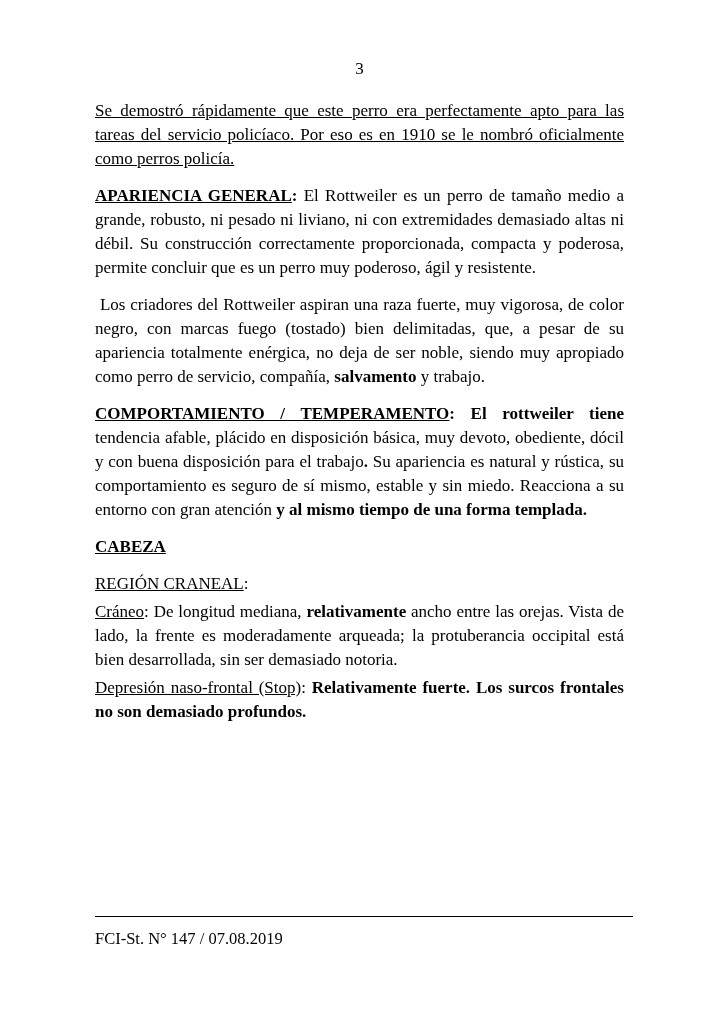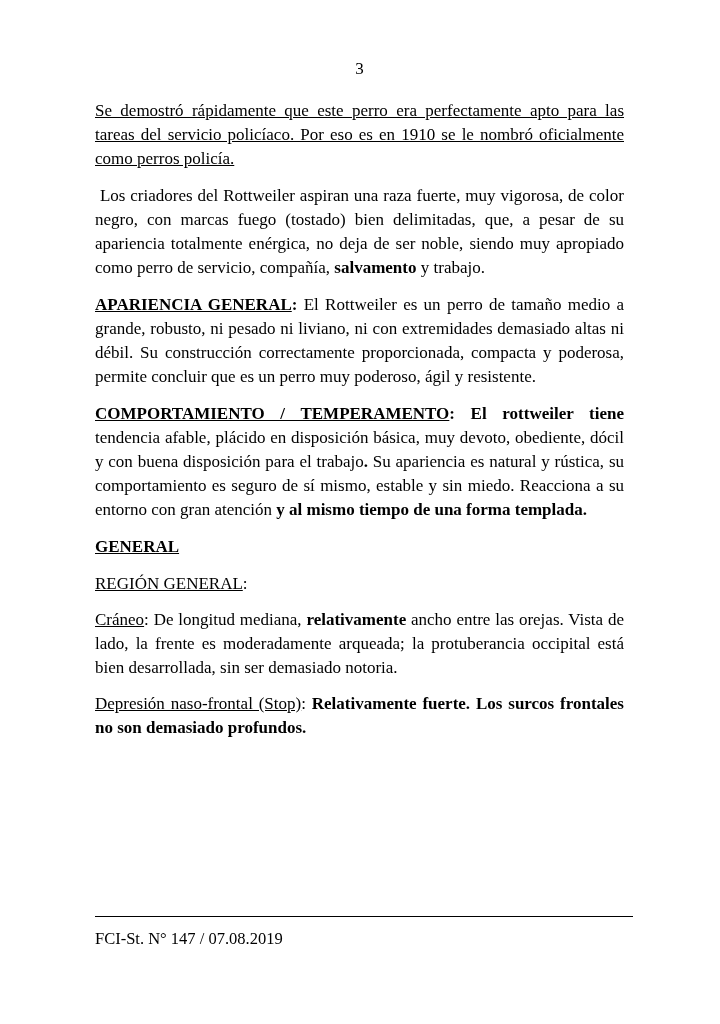--- a/index.html
+++ b/index.html
@@ -34,21 +34,21 @@
     text-align: justify;
   }
   .para {
     margin: 13px 0 0 0;
   }
   .para:first-child {
     margin-top: 0;
     text-decoration: underline;
   }
   .para.tight {
-    margin-top: 12px;
+    margin-top: 4px;
   }
   .b { font-weight: bold; }
   .u { text-decoration: underline; }
   .footer {
     position: absolute;
     left: 95px;
     top: 916px;
     width: 538px;
   }
   .footer-rule {
@@ -63,25 +63,25 @@
   }
 </style>
 </head>
 <body style="background: rgb(255, 255, 255); color: rgb(0, 0, 0);">
 
 <div class="page">
   <div class="page-number">3</div>
 
   <main class="content">
       <p class="para"><span>Se demostró rápidamente que este perro era perfectamente apto para las tareas del servicio policíaco. Por eso es en 1910 se le nombró oficialmente como perros policía.</span></p>
+      <p class="para"><span class="b u">APARIENCIA GENERAL</span><span class="b">: </span><span>El Rottweiler es un perro de tamaño medio a grande, robusto, ni pesado ni liviano, ni con extremidades demasiado altas ni débil. Su construcción correctamente proporcionada, compacta y poderosa, permite concluir que es un perro muy poderoso, ágil y resistente.</span></p>
       <p class="para"><span>&nbsp;Los criadores del Rottweiler aspiran una raza fuerte, muy vigorosa, de color negro, con marcas fuego (tostado) bien delimitadas, que, a pesar de su apariencia totalmente enérgica, no deja de ser noble, siendo muy apropiado como perro de servicio, compañía, </span><span class="b">salvamento</span><span> y trabajo.</span></p>
-      <p class="para"><span class="b u">APARIENCIA GENERAL</span><span class="b">: </span><span>El Rottweiler es un perro de tamaño medio a grande, robusto, ni pesado ni liviano, ni con extremidades demasiado altas ni débil. Su construcción correctamente proporcionada, compacta y poderosa, permite concluir que es un perro muy poderoso, ágil y resistente.</span></p>
       <p class="para"><span class="b u">COMPORTAMIENTO / TEMPERAMENTO</span><span class="b">: El rottweiler tiene</span><span> tendencia afable, plácido en disposición básica, muy devoto, obediente, dócil y con buena disposición para el trabajo</span><span class="b">.</span><span> Su apariencia es natural y rústica, su comportamiento es seguro de sí mismo, estable y sin miedo. Reacciona a su entorno con gran atención </span><span class="b">y al mismo tiempo de una forma templada.</span></p>
-      <p class="para"><span class="b u">GENERAL</span></p>
-      <p class="para"><span class="u">REGIÓN GENERAL</span><span>:</span></p>
+      <p class="para"><span class="b u">CABEZA</span></p>
+      <p class="para"><span class="u">REGIÓN CRANEAL</span><span>:</span></p>
       <p class="para tight"><span class="u">Cráneo</span><span>: De longitud mediana, </span><span class="b">relativamente</span><span> ancho entre las orejas. Vista de lado, la frente es moderadamente arqueada; la protuberancia occipital está bien desarrollada, sin ser demasiado notoria.</span></p>
       <p class="para tight"><span class="u">Depresión naso-frontal (Stop)</span><span>: </span><span class="b">Relativamente fuerte. Los surcos frontales no son demasiado profundos.</span></p>
     </main>
 
   <footer class="footer">
     <div class="footer-rule"></div>
     <div class="footer-text">FCI-St. N° 147 / 07.08.2019</div>
   </footer>
 </div>
 

